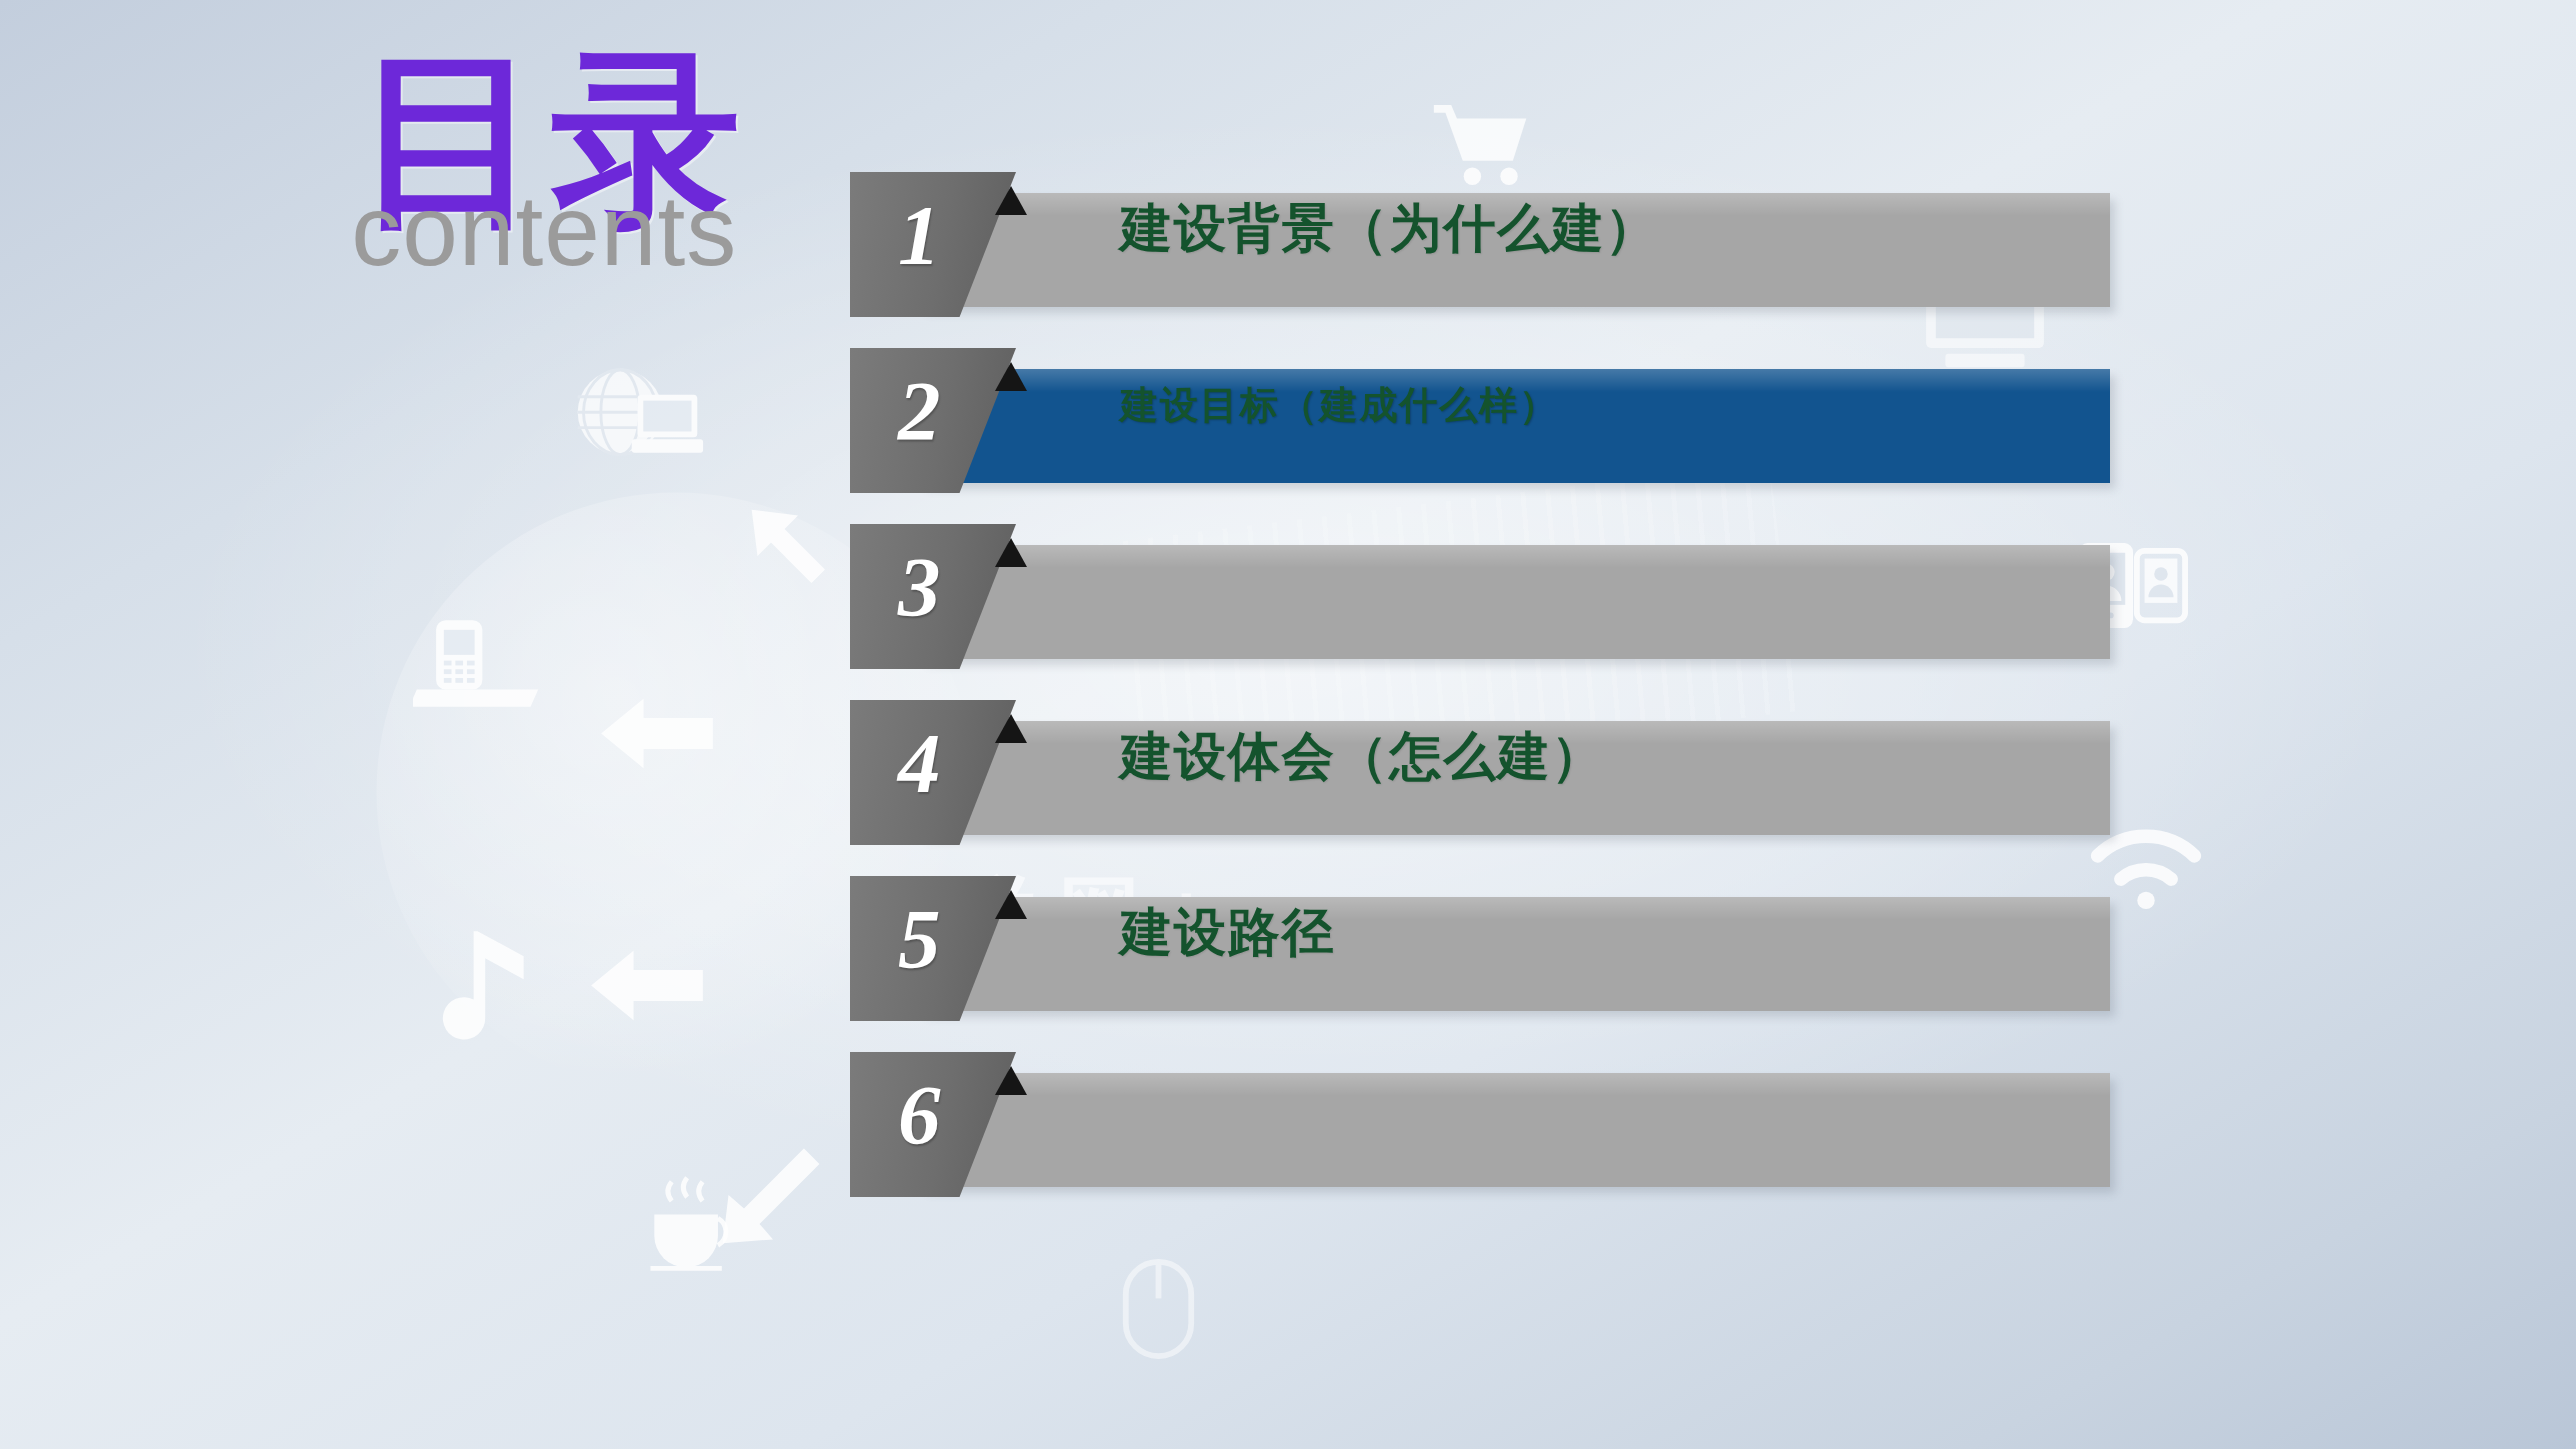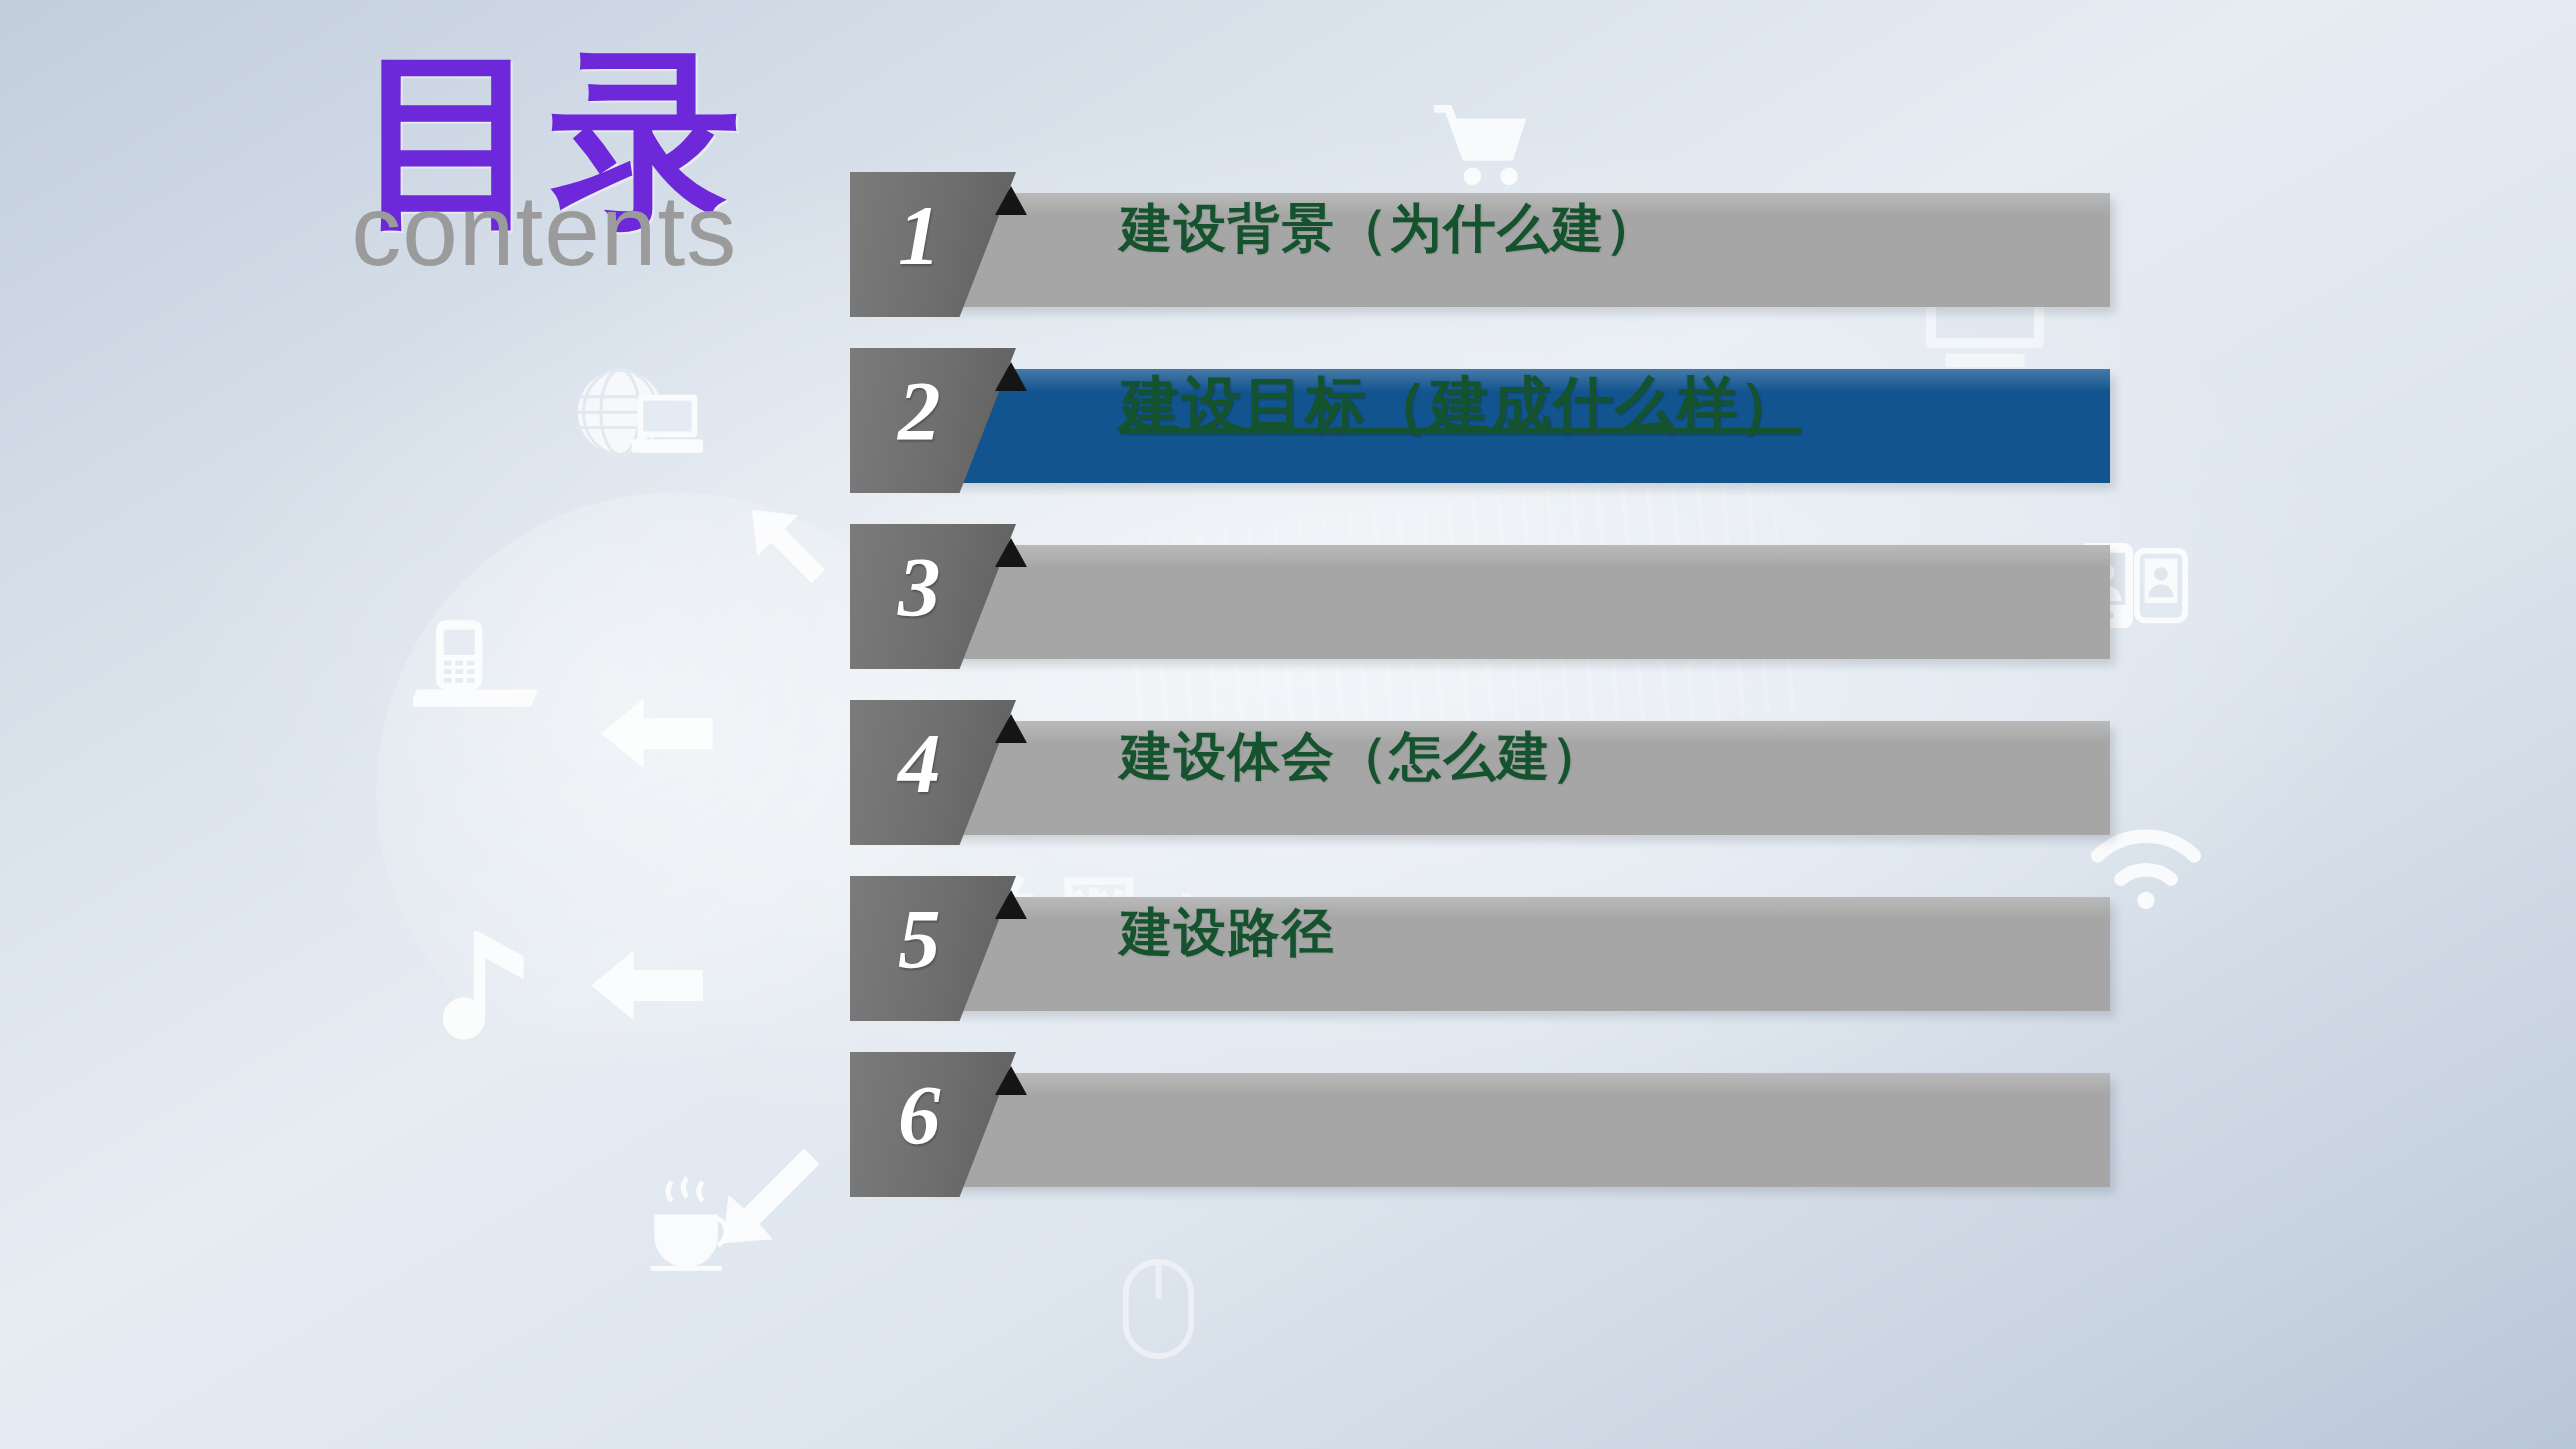--- a/index.html
+++ b/index.html
@@ -63,21 +63,21 @@
   .row.active .bar { background:#12548f; }
 
   .bar-label {
     position:absolute; left:270px; top:0; height:114px;
     display:flex; align-items:center;
     color:#14532d; font-size:52px; font-weight:bold;
     letter-spacing:1.9px; white-space:nowrap;
     font-family:"DejaVu Sans", sans-serif;
     text-shadow:1px 1px 1.9px rgba(0,0,0,.10);
   }
-  .row.active .bar-label { font-size:60px; text-shadow:1px 1px 1.9px rgba(0,0,0,.22);text-decoration:underline; }
+  .row.active .bar-label { font-size:38px; text-shadow:1px 1px 1.9px rgba(0,0,0,.22); }
 
   
   .num-tab {
     position:absolute; left:0; top:0; width:166px; height:145px;
     background:linear-gradient(100deg, #7b7b7b 0%, #6e6e6e 55%, #5f5f5f 100%);
     clip-path:polygon(0 0, 100% 0, 66% 100%, 0 100%);
     box-shadow:3.9px 4.8px 6.8px rgba(80,88,100,.28);
   }
   .num-tab .num {
     position:absolute; left:48px; top:13.5px;

